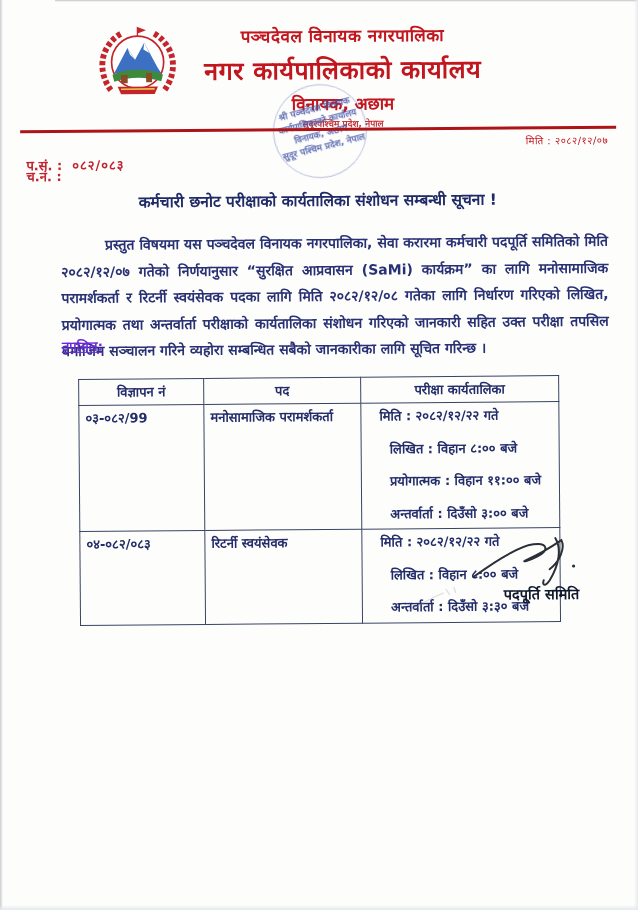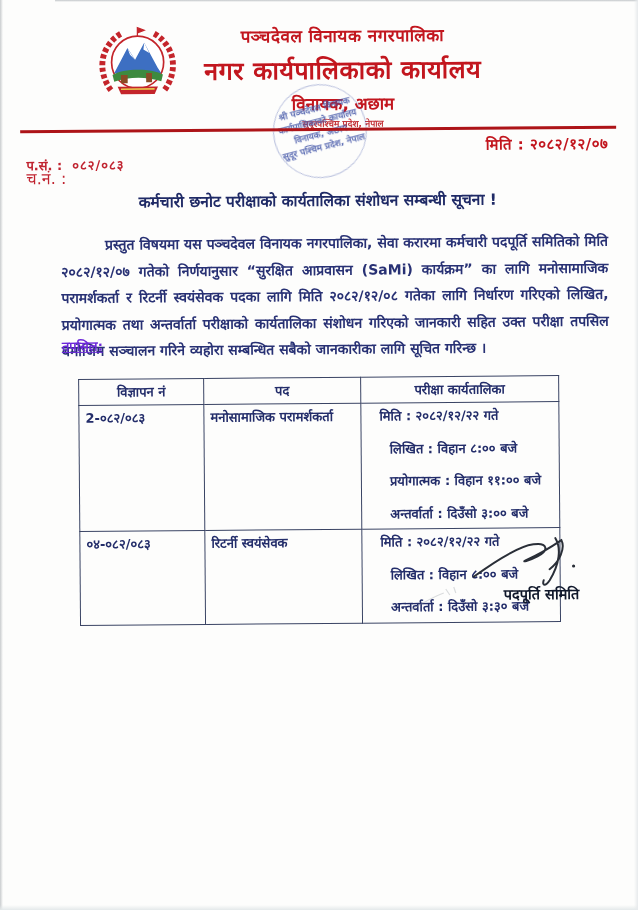--- a/index.html
+++ b/index.html
@@ -35,22 +35,22 @@
     color:#4356a8;opacity:.85;transform:rotate(-14deg);text-align:center;
     filter:blur(.3px);pointer-events:none;}
   .stamp .s-ring{position:absolute;left:18px;top:-2px;width:92px;height:92px;border:1.5px solid rgba(67,86,168,.45);border-radius:50%;}
   .stamp .s-lines{position:absolute;left:0;top:16px;width:100%;}
   .stamp .s-lines div{font-size:9px;font-weight:bold;line-height:13px;white-space:nowrap;}
 
   
   .red-rule{position:absolute;left:22px;top:128px;width:596px;height:2.6px;background:#ad1418;}
   .meta-ref{position:absolute;left:28px;top:154px;font-size:13px;font-weight:bold;color:#c02430;}
   .meta-ref .val{margin-left:10px;letter-spacing:1px;}
-  .meta-ch{position:absolute;left:28px;top:165px;font-size:16px;font-weight:normal;color:#c02430;}
-  .meta-date{position:absolute;right:28px;top:135px;font-size:15px;font-weight:bold;color:#c2161e;letter-spacing:.5px;}
+  .meta-ch{position:absolute;left:28px;top:165px;font-size:13px;font-weight:bold;color:#c02430;}
+  .meta-date{position:absolute;right:28px;top:135px;font-size:10px;font-weight:normal;color:#c2161e;letter-spacing:.5px;}
 
   
   .subject{position:absolute;left:0;top:189px;width:100%;text-align:center;
     font-size:15.5px;font-weight:bold;color:#1f2a66;}
   .body-par{position:absolute;left:62px;top:230px;width:547px;
     font-size:14px;line-height:26.5px;color:#283174;font-weight:600;
     text-align:justify;text-indent:44px;}
 
   .tapasil{position:absolute;left:62px;top:335px;font-size:13px;font-weight:bold;
     color:#6d28d9;text-decoration:underline;}
@@ -138,21 +138,21 @@
         </colgroup>
       <thead>
         <tr>
           <th>विज्ञापन नं</th>
           <th>पद</th>
           <th>परीक्षा कार्यतालिका</th>
         </tr>
       </thead>
       <tbody>
         <tr>
-          <td>2-०८२/०८३</td>
+          <td>०३-०८२/99</td>
           <td>मनोसामाजिक परामर्शकर्ता</td>
           <td>
             <div class="sched-line">मिति : २०८२/१२/२२ गते</div>
             <div class="sched-line indent">लिखित : विहान ८:०० बजे</div>
             <div class="sched-line indent">प्रयोगात्मक : विहान ११:०० बजे</div>
             <div class="sched-line indent">अन्तर्वार्ता : दिउँसो ३:०० बजे</div>
           </td>
         </tr>
         <tr>
           <td>०४-०८२/०८३</td>

